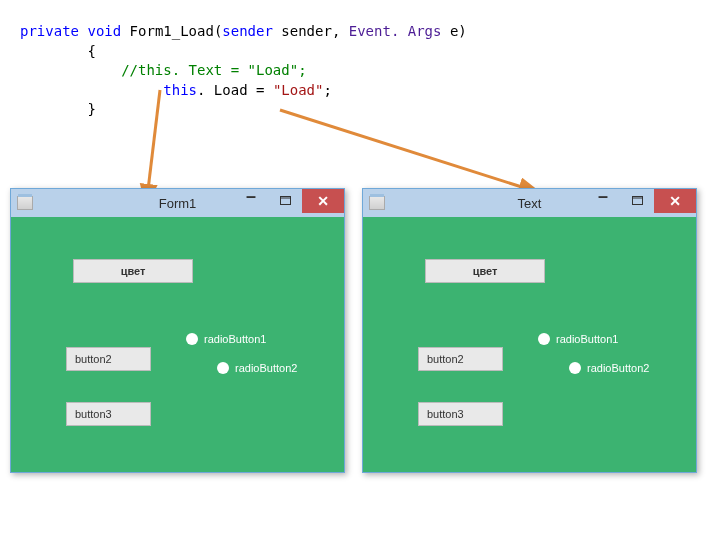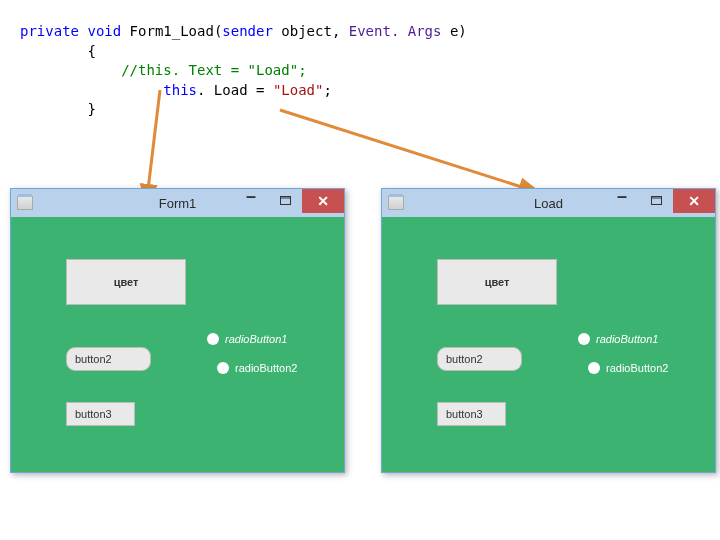--- a/index.html
+++ b/index.html
@@ -27,21 +27,21 @@
   .arrow {
     position: absolute;
   }
   .arrow svg { overflow: visible; }
 
   .windows-row {
     position: absolute;
     top: 188px;
     left: 10px;
     display: flex;
-    gap: 36px;
+    gap: 17px;
   }
   .win {
     width: 335px;
     height: 285px;
     background: #3cb371;
     border: 1px solid #6fa8d8;
     box-shadow: 2px 2px 6px rgba(0,0,0,0.3);
     position: relative;
     font-family: "Segoe UI", Arial, sans-serif;
   }
@@ -110,46 +110,46 @@
     position:absolute;
     background:#e9e9e9;
     border:1px solid #bbb;
     font-size:11px;
     color:#333;
     display:flex;
     align-items:center;
     padding-left:8px;
   }
   .btn.cvet {
-    left:55px; top:42px; width:120px; height:46px;
+    left:62px; top:42px; width:120px; height:24px;
     justify-content:center; padding-left:0;
     font-weight:bold;
   }
-  .btn.b2 { left:55px; top:130px; width:85px; height:24px;border-radius:9px; }
-  .btn.b3 { left:55px; top:185px; width:69px; height:24px; }
+  .btn.b2 { left:55px; top:130px; width:85px; height:24px; }
+  .btn.b3 { left:55px; top:185px; width:85px; height:24px; }
   .radio {
     position:absolute;
     display:flex;
     align-items:center;
     font-size:11px;
     color:#fff;
   }
   .radio-dot {
     width:12px; height:12px;
     border-radius:50%;
     background:#fff;
     margin-right:6px;
   }
-  .r1 { left:196px; top:116px;font-style:italic; }
+  .r1 { left:175px; top:116px; }
   .r2 { left:180px; top:145px;margin-left:26px; }
 </style>
 </head>
 <body>
 
-<div class="code-block"><span class="kw">private</span> <span class="kw">void</span><span class="txt"> Form1_Load(</span><span class="kw">sender</span><span class="txt"> object, </span><span class="type">Event. Args</span><span class="txt"> e)</span>
+<div class="code-block"><span class="kw">private</span> <span class="kw">void</span><span class="txt"> Form1_Load(</span><span class="kw">sender</span><span class="txt"> sender, </span><span class="type">Event. Args</span><span class="txt"> e)</span>
 <span class="txt">        {</span>
 <span class="comm">            //this. Text = "Load";</span>
 <span class="txt">                 </span><span class="kw">this</span><span class="txt">. Load = </span><span class="str">"Load"</span><span class="txt">;</span>
 <span class="txt">        }</span></div>
 
 <div class="arrow" style="left:140px; top:90px;">
   <svg width="40" height="110">
     <defs>
         <marker id="ah1" markerWidth="10" markerHeight="10" refX="2" refY="3" orient="auto">
       <path d="M0,0 L0,6 L8,3 z" fill="#e08a3a"></path>
@@ -203,21 +203,21 @@
       <div class="radio r2">
           <span class="radio-dot"></span>
           <span>radioButton2</span>
         </div>
     </div>
   </div>
 
   <div class="win">
     <div class="titlebar">
       <div class="win-icon"></div>
-      <div class="win-title">Load</div>
+      <div class="win-title">Text</div>
       <div class="win-controls">
         <div class="win-btn min">–</div>
         <div class="win-btn max">
           <svg width="11" height="9">
               <rect x="0.5" y="0.5" width="10" height="8" fill="none" stroke="#333" stroke-width="1"></rect>
               <line x1="0" y1="2" x2="11" y2="2" stroke="#333"></line>
             </svg>
         </div>
         <div class="win-btn close">✕</div>
       </div>

